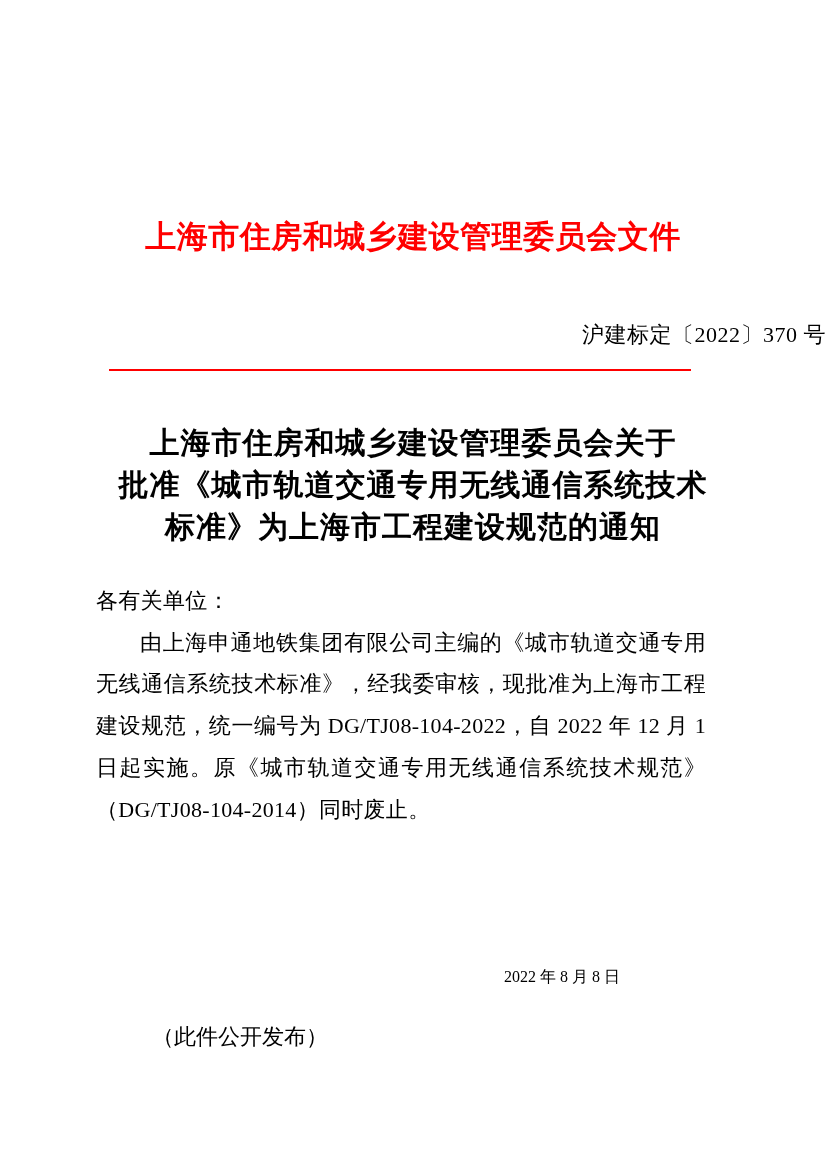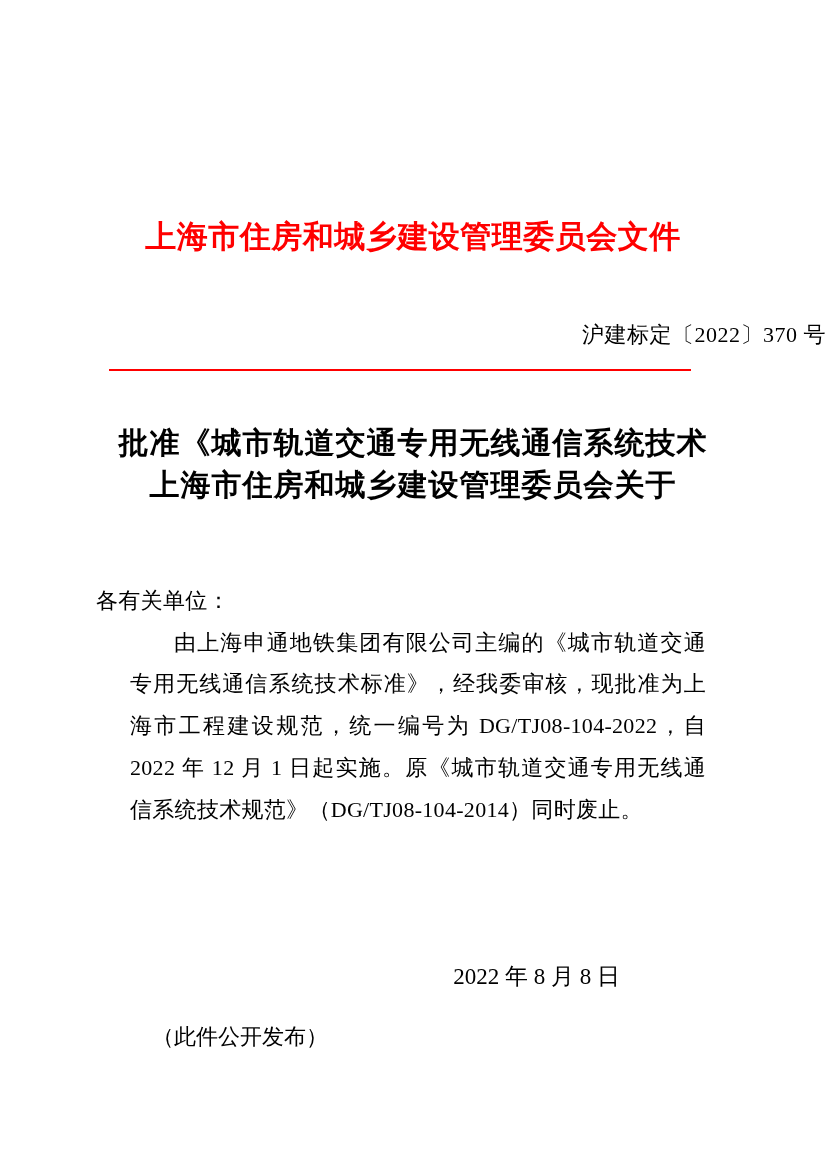--- a/index.html
+++ b/index.html
@@ -66,31 +66,30 @@
     font-size: 22px;
     line-height: 41.7px;
     text-align: justify;
     letter-spacing: 0.3px;
   }
   .body-block p {
     margin: 0;
   }
   .body-block .para {
     text-indent: 44px;
-    margin-left: 34px;
   }
   .sign-date {
     position: absolute;
     top: 962px;
     left: 108px;
     width: 610px;
     box-sizing: border-box;
     padding-right: 98px;
     text-align: right;
-    font-size: 23px;
+    font-size: 16px;
     line-height: 30px;
     white-space: nowrap;
   }
   .publish-note {
     position: absolute;
     top: 1003px;
     left: 108px;
     width: 610px;
     text-indent: 44px;
     font-size: 22px;
@@ -104,22 +103,23 @@
 
 <div class="page">
 
   <div class="banner">上海市住房和城乡建设管理委员会文件</div>
 
   <div class="doc-number">沪建标定〔2022〕370 号</div>
 
   <div class="red-rule"></div>
 
   <div class="title">
+    <div>上海市住房和城乡建设管理委员会关于</div>
     <div>批准《城市轨道交通专用无线通信系统技术</div>
-    <div>上海市住房和城乡建设管理委员会关于</div>
+    <div>标准》为上海市工程建设规范的通知</div>
   </div>
 
   <div class="body-block">
     <p class="salutation">各有关单位：</p>
     <p class="para">由上海申通地铁集团有限公司主编的《城市轨道交通专用无线通信系统技术标准》，经我委审核，现批准为上海市工程建设规范，统一编号为 DG/TJ08-104-2022，自 2022 年 12 月 1 日起实施。原《城市轨道交通专用无线通信系统技术规范》（DG/TJ08-104-2014）同时废止。</p>
   </div>
 
   <div class="sign-date">2022 年 8 月 8 日</div>
 
   <div class="publish-note">（此件公开发布）</div>

